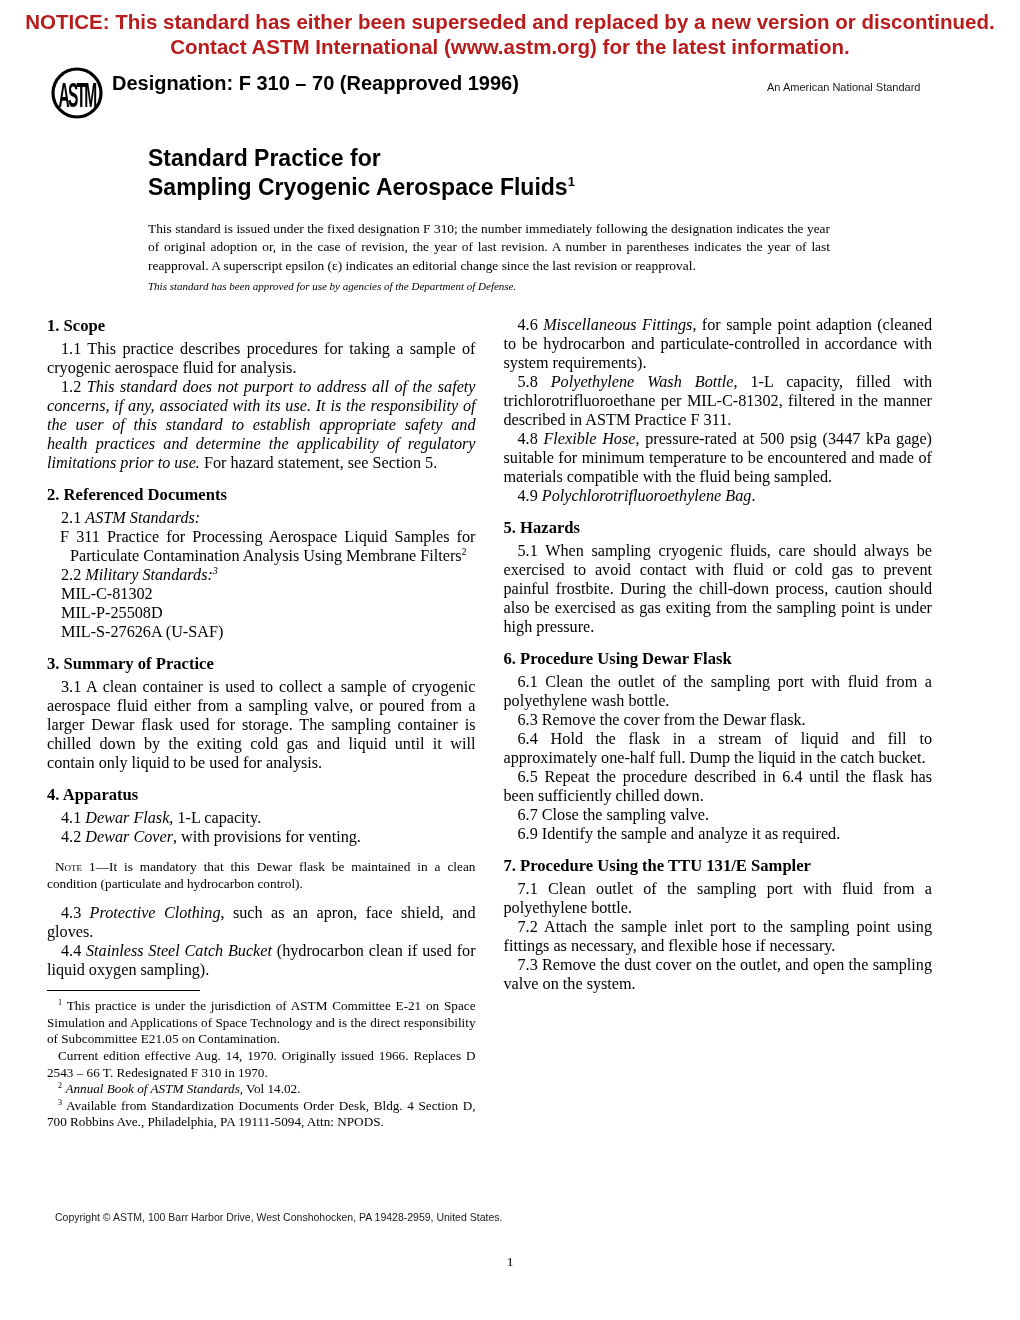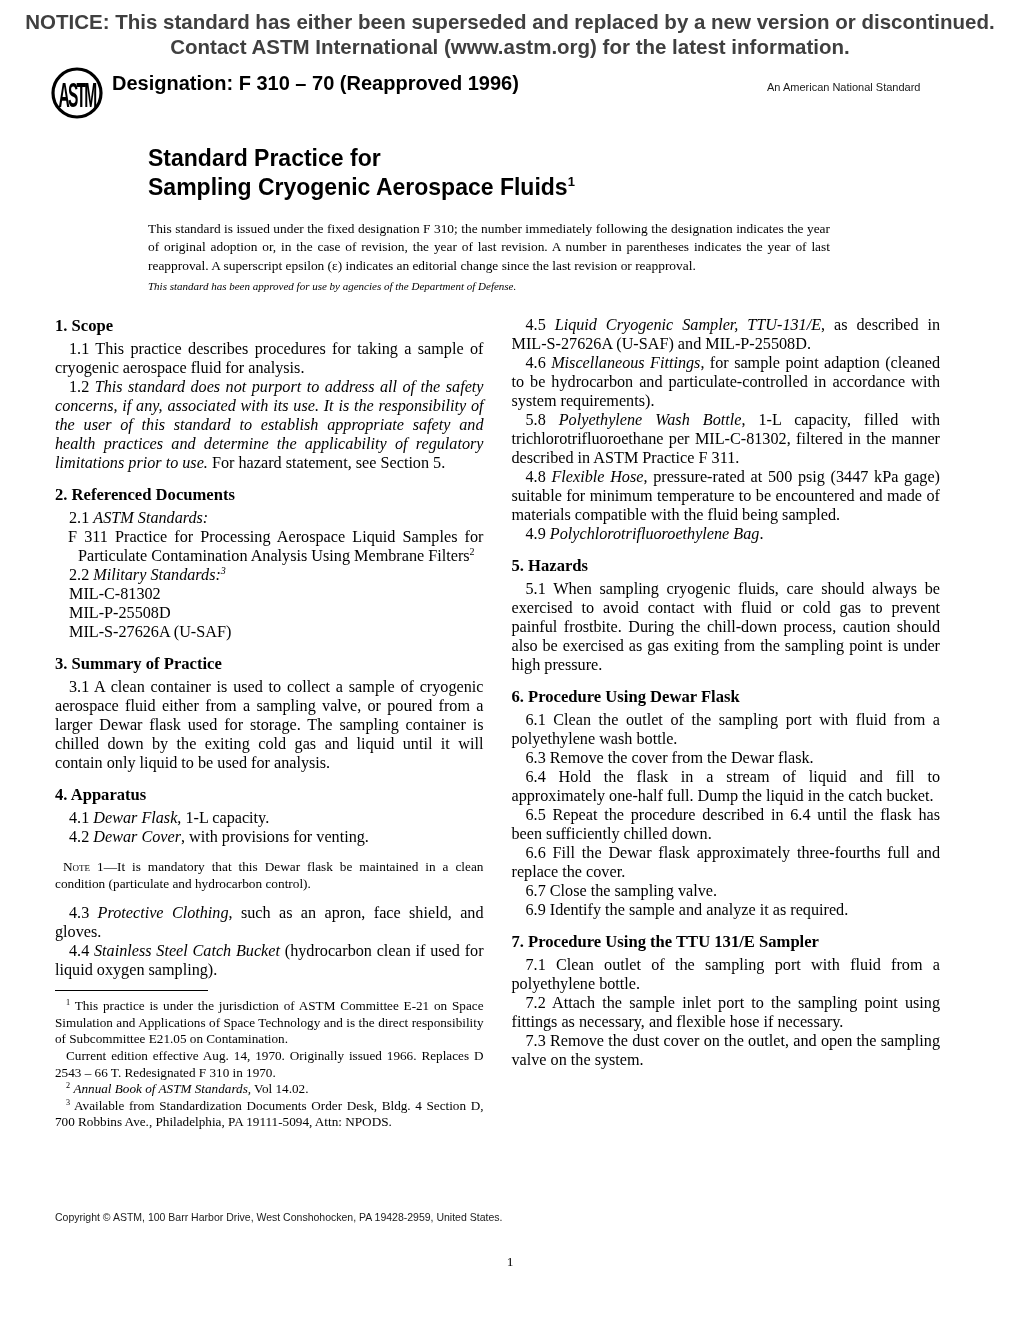--- a/index.html
+++ b/index.html
@@ -5,21 +5,21 @@
   html,body { margin:0; padding:0; background:#ffffff; }
   .page {
     position:relative; width:1020px; height:1320px; margin:0 auto;
     background:#fff; color:#000; overflow:hidden;
     font-family:"Liberation Serif", serif;
   }
   
   .notice {
     position:absolute; top:9px; left:0; right:0; text-align:center;
     font-family:"Liberation Sans", sans-serif; font-weight:bold;
-    font-size:20.5px; line-height:25px; color:#404040;
+    font-size:20.5px; line-height:25px; color:#b91c1c;
   }
   
   .logo { position:absolute; left:50px; top:64px; }
   .designation {
     position:absolute; left:112px; top:72px;
     font-family:"Liberation Sans", sans-serif; font-weight:bold; font-size:20px;
   }
   .ans {
     position:absolute; left:767px; top:81px;
     font-family:"Liberation Sans", sans-serif; font-size:11px; color:#1a1a1a;
@@ -31,21 +31,21 @@
     font-size:23px; line-height:29px;
   }
   .titleblock sup { font-size:13px; }
   
   .issue {
     position:absolute; left:148px; top:220px; width:682px;
     font-size:13.4px; line-height:18.4px; text-align:justify;
   }
   .approval { position:absolute; left:148px; top:280px; font-size:11px; font-style:italic; }
   
-  .columns { position:absolute; left:55px; top:316px; width:885px; display:flex; gap:28px; }
+  .columns { position:absolute; left:47px; top:316px; width:885px; display:flex; gap:28px; }
   .col { width:430px; text-align:justify; font-size:16.2px; line-height:19px; }
   .col h3 {
     font-size:16.6px; font-weight:bold; margin:12px 0 5px; text-align:left;
     font-family:"Liberation Serif", serif;
   }
   .col > :first-child { margin-top:0; }
   .col p { margin:0; text-indent:14px; }
   .refitem { margin:0; padding-left:23px; text-indent:-10px; }
   .note { font-size:13.3px; line-height:16.6px; margin:12px 0; text-indent:8px; }
   .smallcaps { font-variant:small-caps; }
@@ -120,35 +120,33 @@
       <div class="fnblock">
         <div class="fnrule"></div>
         <p><sup>1</sup><span> This practice is under the jurisdiction of ASTM Committee E-21 on Space Simulation and Applications of Space Technology and is the direct responsibility of Subcommittee E21.05 on Contamination.</span></p>
         <p>Current edition effective Aug. 14, 1970. Originally issued 1966. Replaces D 2543 – 66 T. Redesignated F 310 in 1970.</p>
         <p><sup>2</sup> <span class="it">Annual Book of ASTM Standards,</span><span> Vol 14.02.</span></p>
         <p><sup>3</sup><span> Available from Standardization Documents Order Desk, Bldg. 4 Section D, 700 Robbins Ave., Philadelphia, PA 19111-5094, Attn: NPODS.</span></p>
       </div>
     </div>
 
     <div class="col">
-      <p><span>4.5 </span><span class="it">Liquid Cryogenic Sampler, TTU-131/E</span><span>, as described in MIL-S-27626A (U-SAF) and MIL-P-25508D.</span></p>
       <p><span>4.6 </span><span class="it">Miscellaneous Fittings</span><span>, for sample point adaption (cleaned to be hydrocarbon and particulate-controlled in accordance with system requirements).</span></p>
       <p><span>5.8 </span><span class="it">Polyethylene Wash Bottle</span><span>, 1-L capacity, filled with trichlorotrifluoroethane per MIL-C-81302, filtered in the manner described in ASTM Practice F 311.</span></p>
       <p><span>4.8 </span><span class="it">Flexible Hose</span><span>, pressure-rated at 500 psig (3447 kPa gage) suitable for minimum temperature to be encountered and made of materials compatible with the fluid being sampled.</span></p>
       <p><span>4.9 </span><span class="it">Polychlorotrifluoroethylene Bag</span><span>.</span></p>
 
       <h3>5. Hazards</h3>
       <p>5.1 When sampling cryogenic fluids, care should always be exercised to avoid contact with fluid or cold gas to prevent painful frostbite. During the chill-down process, caution should also be exercised as gas exiting from the sampling point is under high pressure.</p>
 
       <h3>6. Procedure Using Dewar Flask</h3>
       <p>6.1 Clean the outlet of the sampling port with fluid from a polyethylene wash bottle.</p>
       <p>6.3 Remove the cover from the Dewar flask.</p>
       <p>6.4 Hold the flask in a stream of liquid and fill to approximately one-half full. Dump the liquid in the catch bucket.</p>
       <p>6.5 Repeat the procedure described in 6.4 until the flask has been sufficiently chilled down.</p>
-      <p>6.6 Fill the Dewar flask approximately three-fourths full and replace the cover.</p>
       <p>6.7 Close the sampling valve.</p>
       <p>6.9 Identify the sample and analyze it as required.</p>
 
       <h3>7. Procedure Using the TTU 131/E Sampler</h3>
       <p>7.1 Clean outlet of the sampling port with fluid from a polyethylene bottle.</p>
       <p>7.2 Attach the sample inlet port to the sampling point using fittings as necessary, and flexible hose if necessary.</p>
       <p>7.3 Remove the dust cover on the outlet, and open the sampling valve on the system.</p>
     </div>
   </div>
 

